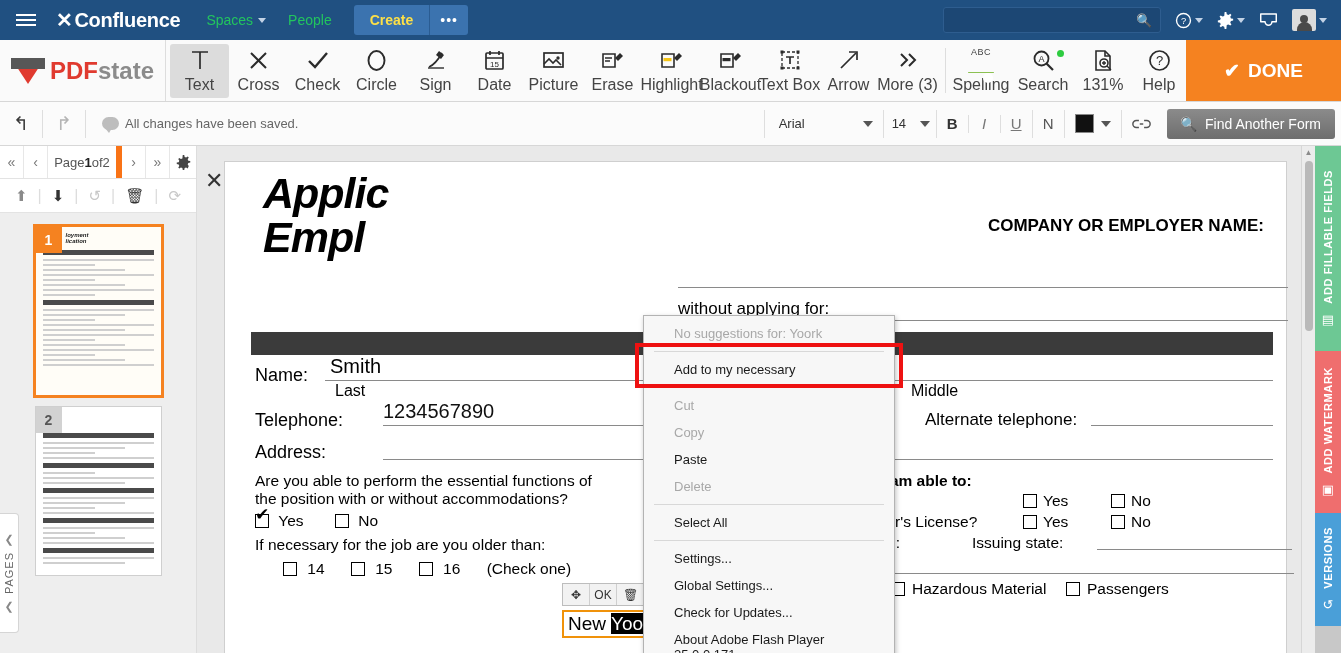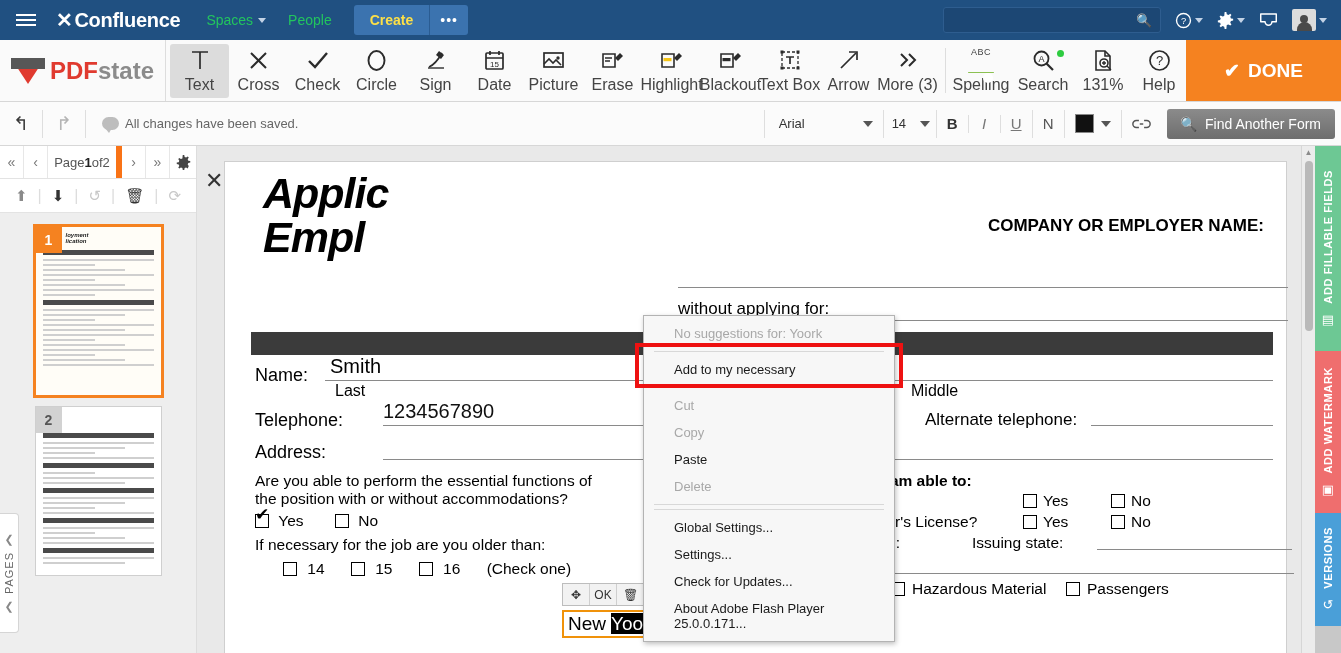--- a/index.html
+++ b/index.html
@@ -615,23 +615,24 @@
     <div id="ctx-menu">
       <div class="mi dis">No suggestions for: Yoork</div>
       <div class="mdiv"></div>
       <div class="mi">Add to my necessary</div>
       <div class="mdiv"></div>
       <div class="mi dis">Cut</div>
       <div class="mi dis">Copy</div>
       <div class="mi">Paste</div>
       <div class="mi dis">Delete</div>
       <div class="mdiv"></div>
+      <div class="mi">Select All</div>
       <div class="mdiv"></div>
+      <div class="mi">Settings...</div>
       <div class="mi">Global Settings...</div>
-      <div class="mi">Settings...</div>
       <div class="mi">Check for Updates...</div>
       <div class="mi">About Adobe Flash Player 25.0.0.171...</div>
     </div>
     <div id="hl-box"></div>
 
     <div id="vscroll">
       <div class="arw">▲</div>
       <div id="vthumb"></div>
     </div>
   </div>

